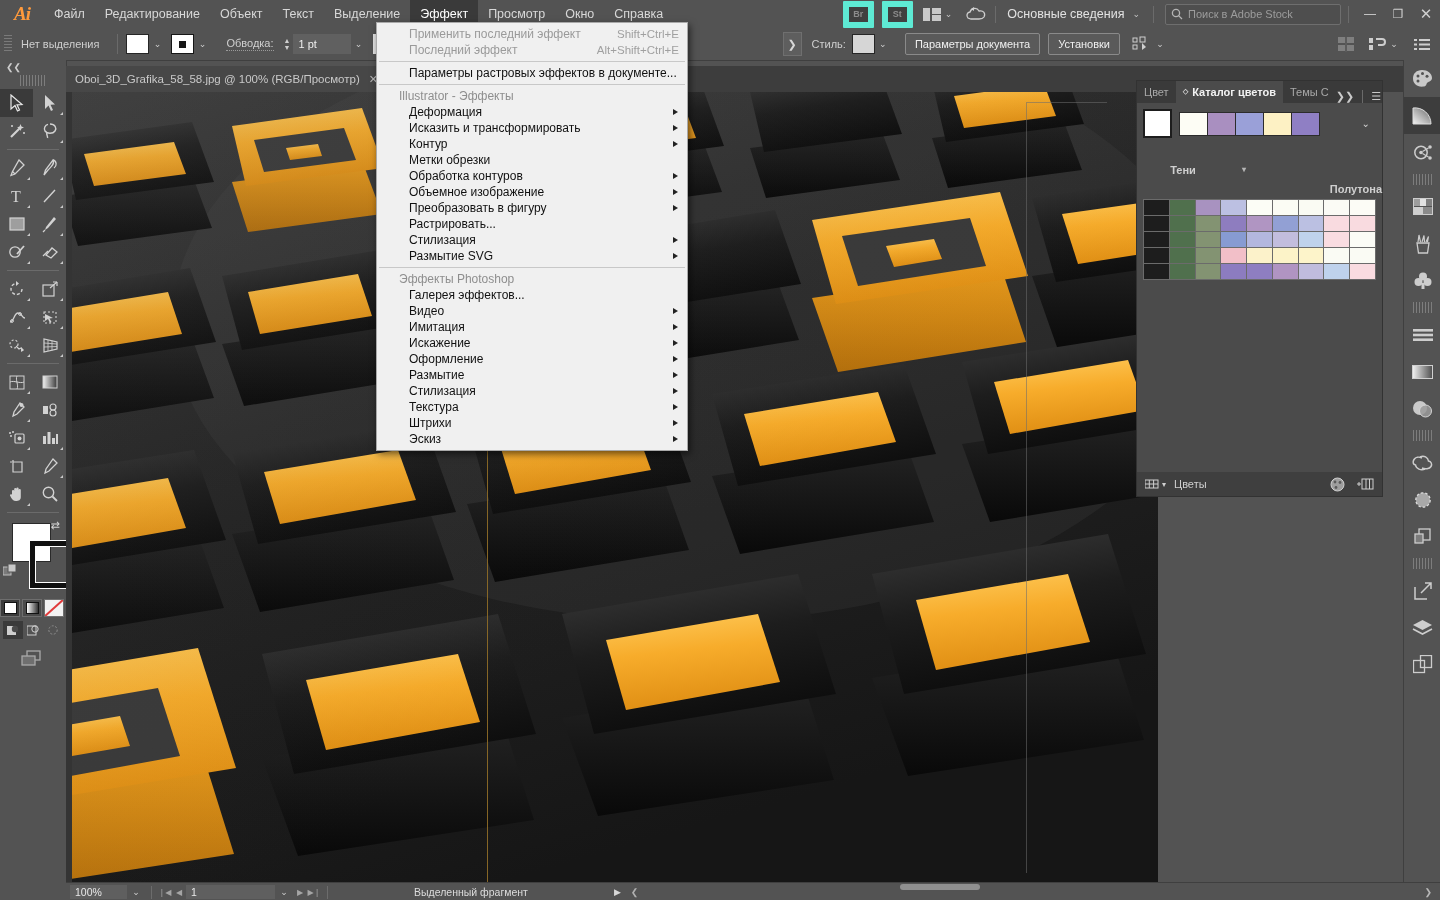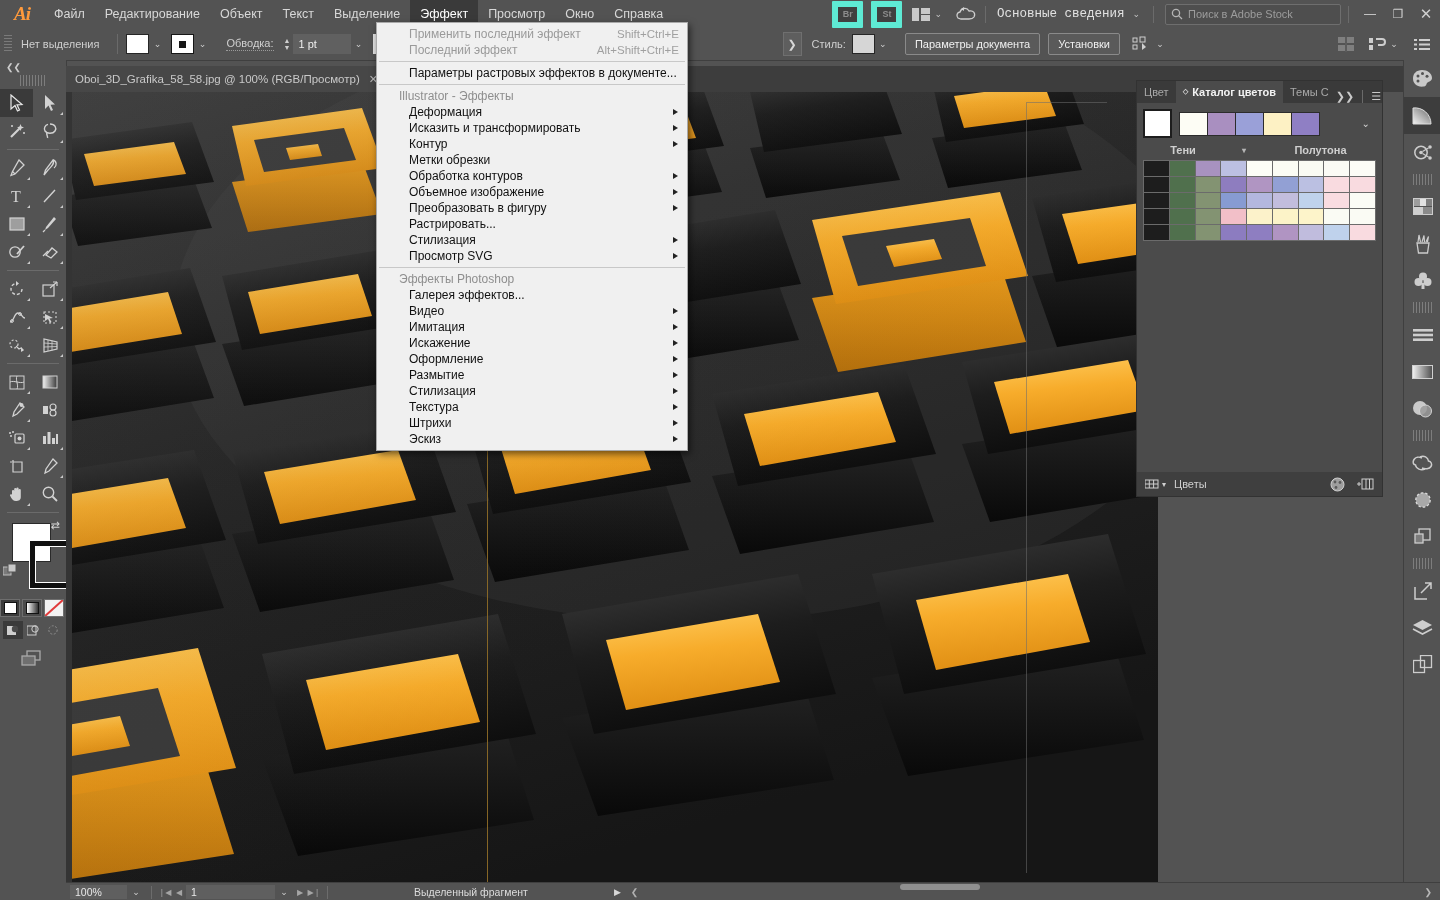--- a/index.html
+++ b/index.html
@@ -10,21 +10,21 @@
   .menubar{position:absolute;left:0;top:0;width:1440px;height:28px;background:#535353;display:flex;align-items:center;}
   .ai-logo{width:44px;height:28px;display:flex;align-items:center;justify-content:center;color:#ff9a3c;font-size:19px;font-weight:bold;font-style:italic;font-family:"Liberation Serif",serif;letter-spacing:-1px;}
   .menu-item{height:28px;line-height:28px;padding:0 10px;color:#d8d8d8;font-size:12.5px;white-space:nowrap;cursor:default;}
   .menu-item.active{background:#3a3a3a;color:#ffffff;}
   .mb-right{margin-left:auto;display:flex;align-items:center;height:28px;}
   .mb-sep{width:1px;height:17px;background:#6b6b6b;margin:0 7px;}
   .sq-btn{width:19px;height:15px;border:6px solid #5eead4;color:#8c8c8c;font-size:9px;display:flex;align-items:center;justify-content:center;margin:0 4px;border-radius:1px;background:#404040;font-weight:bold;}
   .arrange-ic{width:18px;height:13px;display:flex;margin-left:6px;}
   .chev{color:#c5c5c5;font-size:9px;margin:0 6px 0 4px;}
   .cc-ic{width:24px;height:20px;margin-left:6px;color:#cfcfcf;display:flex;align-items:center;justify-content:center;}
-  .ws-label{color:#e2e2e2;font-size:12.5px;padding:0 4px;font-family:Liberation Mono, monospace;}
+  .ws-label{color:#e2e2e2;font-size:12.5px;padding:0 4px;}
   .stock-search{width:164px;height:19px;border:1px solid #6e6e6e;border-radius:2px;background:#4e4e4e;display:flex;align-items:center;padding:0 5px;margin-left:4px;}
   .stock-search .ph{color:#9c9c9c;font-size:11px;margin-left:5px;}
   .wbtn{width:28px;height:28px;display:flex;align-items:center;justify-content:center;color:#d0d0d0;font-size:12px;}
   .wbtn.cls{font-size:15px;}
 
   
   .ctrlbar{position:absolute;left:0;top:28px;width:1440px;height:32px;background:#535353;display:flex;align-items:center;border-bottom:1px solid #3f3f3f;}
   .grip{width:8px;height:18px;margin:0 5px 0 4px;
         background-image:repeating-linear-gradient(to bottom,#7a7a7a 0 1px,transparent 1px 3px);}
   .cb-label{color:#cfcfcf;font-size:11px;white-space:nowrap;}
@@ -745,21 +745,21 @@
           <span class="sub"></span>
         </div>
         <div class="mrow">
           <span>Растрировать...</span>
         </div>
         <div class="mrow">
           <span>Стилизация</span>
           <span class="sub"></span>
         </div>
         <div class="mrow">
-          <span>Просмотр SVG</span>
+          <span>Размытие SVG</span>
           <span class="sub"></span>
         </div>
         <div class="msep"></div>
         <div class="mrow dis head">
           <span>Эффекты Photoshop</span>
         </div>
         <div class="mrow">
           <span>Галерея эффектов...</span>
         </div>
         <div class="mrow">
@@ -829,21 +829,21 @@
             <i style="background: rgb(169, 143, 192);"></i>
             <i style="background: rgb(154, 160, 216);"></i>
             <i style="background: rgb(253, 241, 196);"></i>
             <i style="background: rgb(143, 127, 196);"></i>
           </div>
         <div class="grp-dd">⌄</div>
       </div>
       <div class="hdr-row">
         <span style="flex:0 0 92px;text-align:center;">Тени</span>
         <span style="flex:0 0 30px;text-align:center;color:#b5b5b5;font-size:8px;">▾</span>
-        <span style="flex:1;text-align:center;">Полутона</span>
+        <span style="flex:1;text-align:right;margin-top:39px;">Полутона</span>
       </div>
       <div class="sw-grid" id="gridholder">
           <i style="background: rgb(29, 29, 29);"></i>
           <i style="background: rgb(80, 112, 77);"></i>
           <i style="background: rgb(168, 146, 192);"></i>
           <i style="background: rgb(188, 192, 226);"></i>
           <i style="background: rgb(252, 253, 246);"></i>
           <i style="background: rgb(251, 252, 244);"></i>
           <i style="background: rgb(250, 251, 243);"></i>
           <i style="background: rgb(251, 251, 245);"></i>

